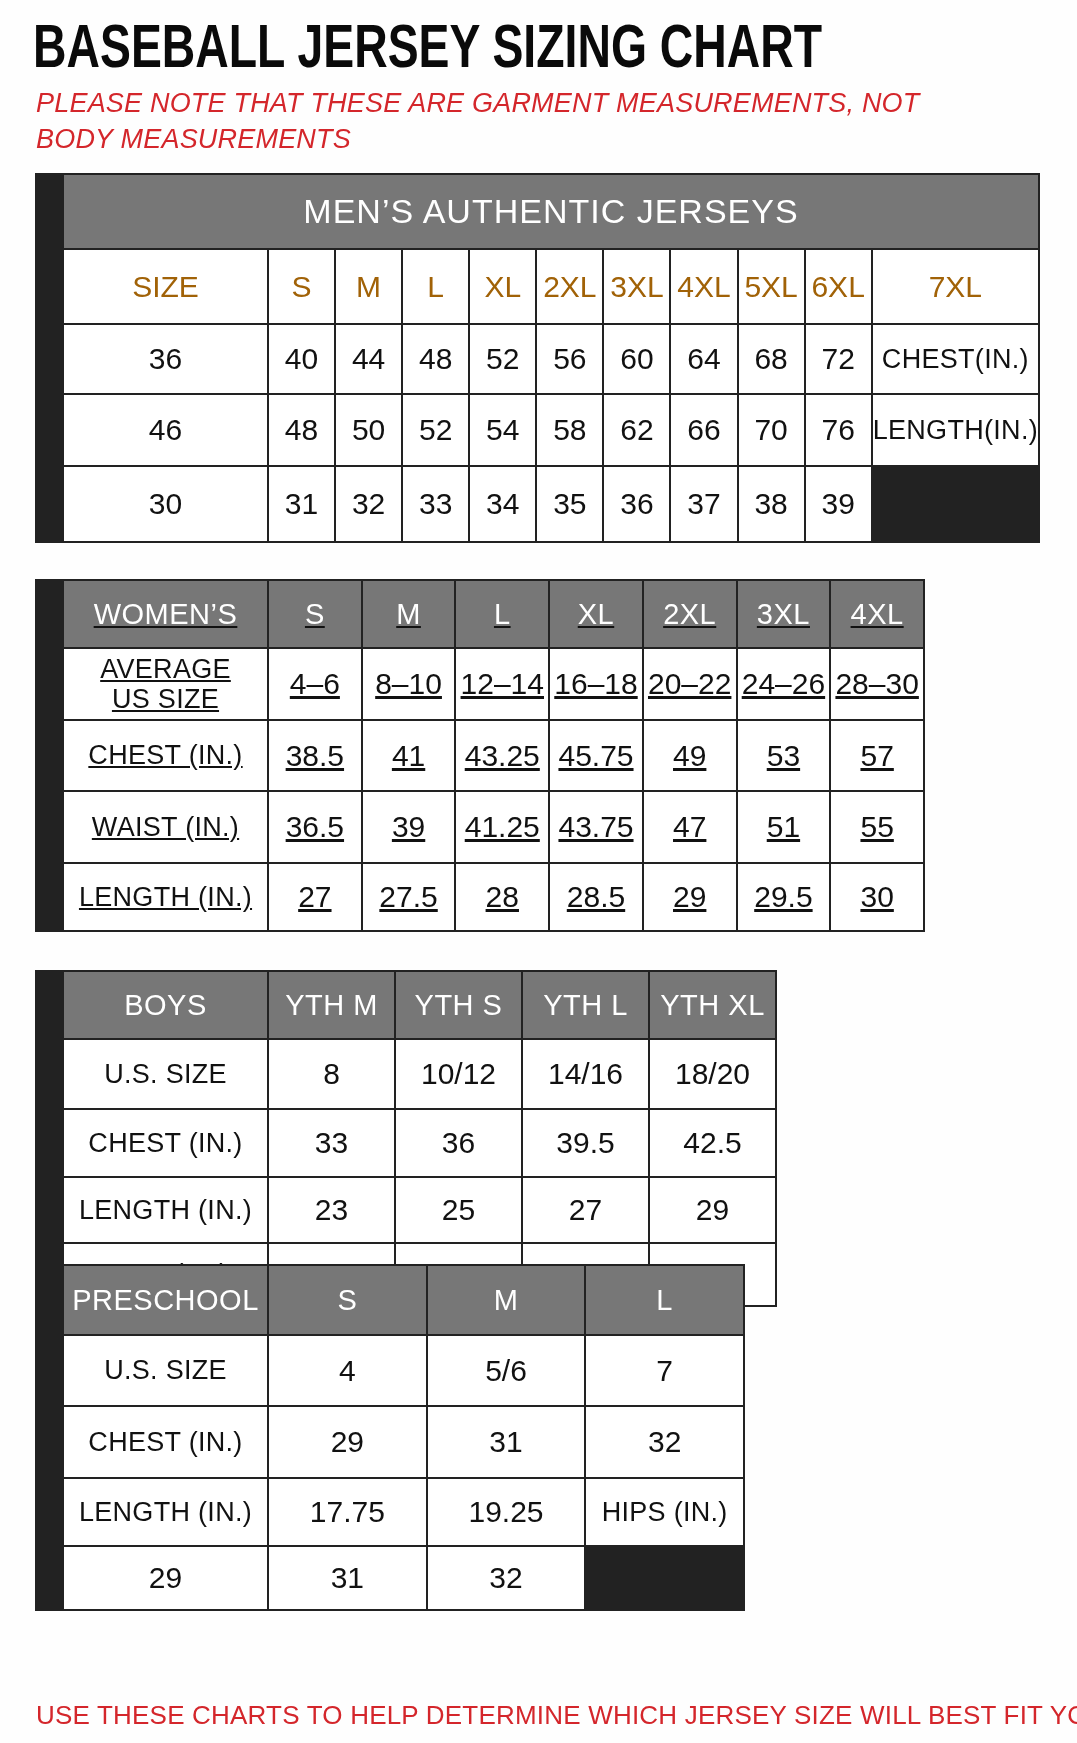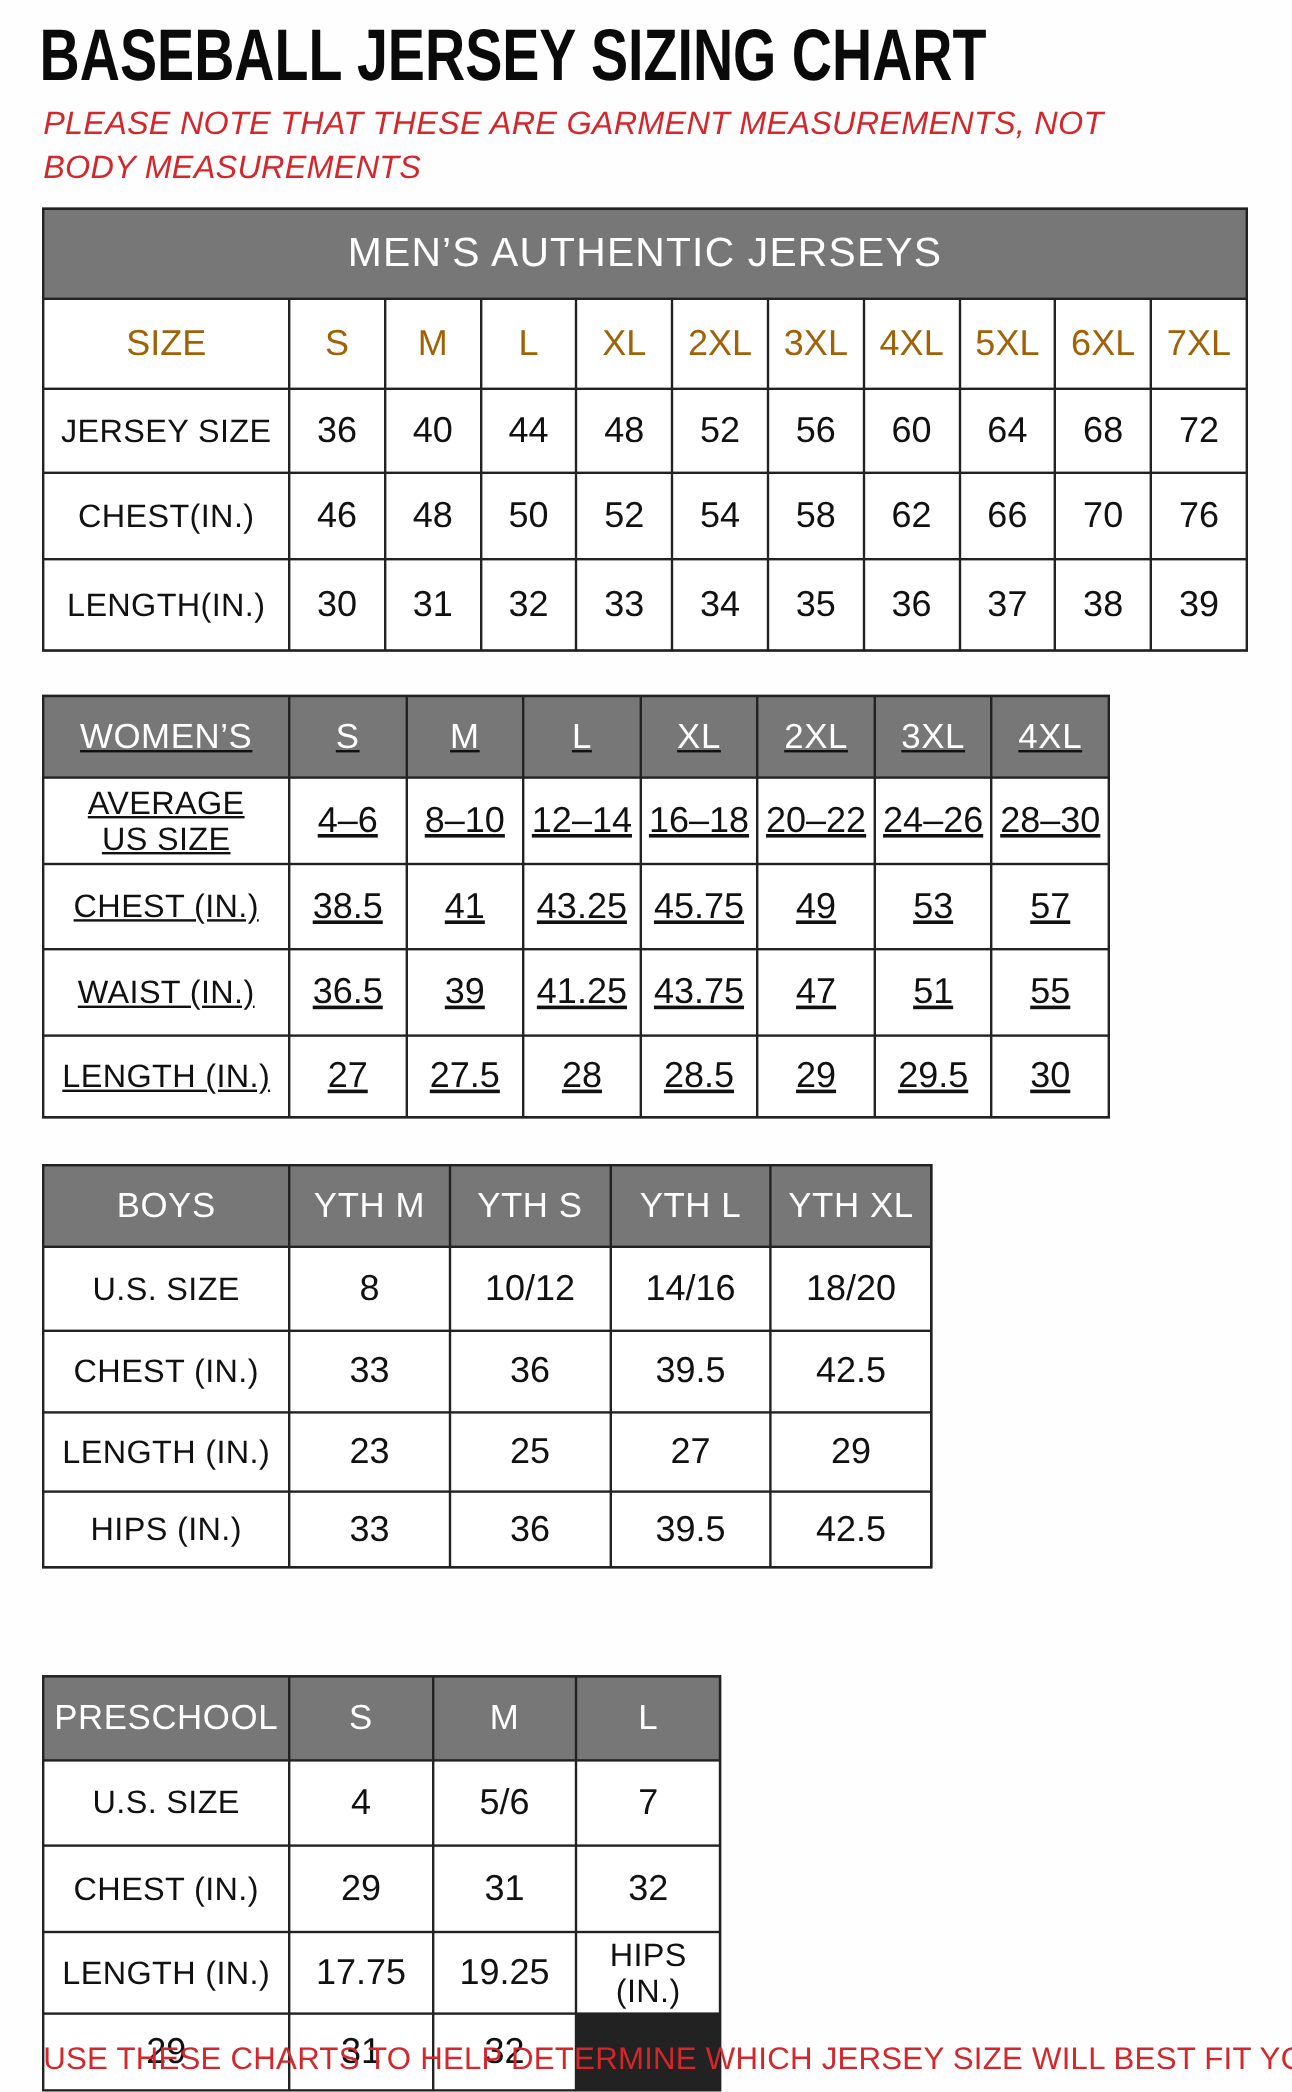--- a/index.html
+++ b/index.html
@@ -34,31 +34,32 @@
     color:var(--red);font-size:26px;white-space:nowrap;
     letter-spacing:0.2px;
   }
   
   .tbl{
     position:absolute;
     display:grid;
     background:var(--border);
     border:2px solid var(--border);
     gap:2px;
+    padding-left:27px;
   }
   .tbl-mens{left:35px;top:173px;width:1005px;
     grid-template-columns:203px repeat(10,1fr);
     grid-template-rows:73px 73px 68px 70px 74px;}
   .tbl-womens{left:35px;top:579px;width:890px;
     grid-template-columns:203px repeat(7,1fr);
     grid-template-rows:66px 70px 69px 70px 66px;text-decoration:underline;}
   .tbl-boys{left:35px;top:970px;width:742px;
     grid-template-columns:203px repeat(4,1fr);
     grid-template-rows:66px 68px 66px 64px 61px;}
-  .tbl-preschool{left:35px;top:1396px;width:566px;
+  .tbl-preschool{left:35px;top:1264px;width:710px;
     grid-template-columns:203px repeat(3,1fr);
     grid-template-rows:68px 69px 70px 66px 62px;}
   .cell{
     background:#fff;
     display:flex;align-items:center;justify-content:center;
     text-align:center;
     white-space:pre-line;
     line-height:1.12;
   }
   .banner{
@@ -89,21 +90,20 @@
       <div class="cell white-head">S</div>
       <div class="cell white-head">M</div>
       <div class="cell white-head">L</div>
       <div class="cell white-head">XL</div>
       <div class="cell white-head">2XL</div>
       <div class="cell white-head">3XL</div>
       <div class="cell white-head">4XL</div>
       <div class="cell white-head">5XL</div>
       <div class="cell white-head">6XL</div>
       <div class="cell white-head">7XL</div>
-      <div class="cell row-label">JERSEY SIZE</div>
       <div class="cell val">36</div>
       <div class="cell val">40</div>
       <div class="cell val">44</div>
       <div class="cell val">48</div>
       <div class="cell val">52</div>
       <div class="cell val">56</div>
       <div class="cell val">60</div>
       <div class="cell val">64</div>
       <div class="cell val">68</div>
       <div class="cell val">72</div>

